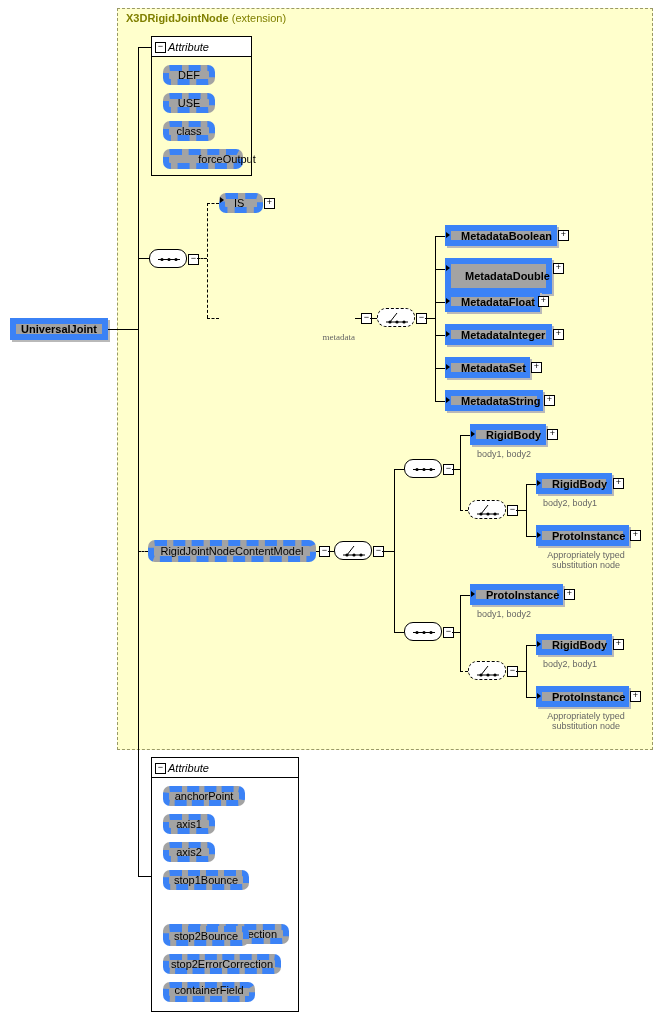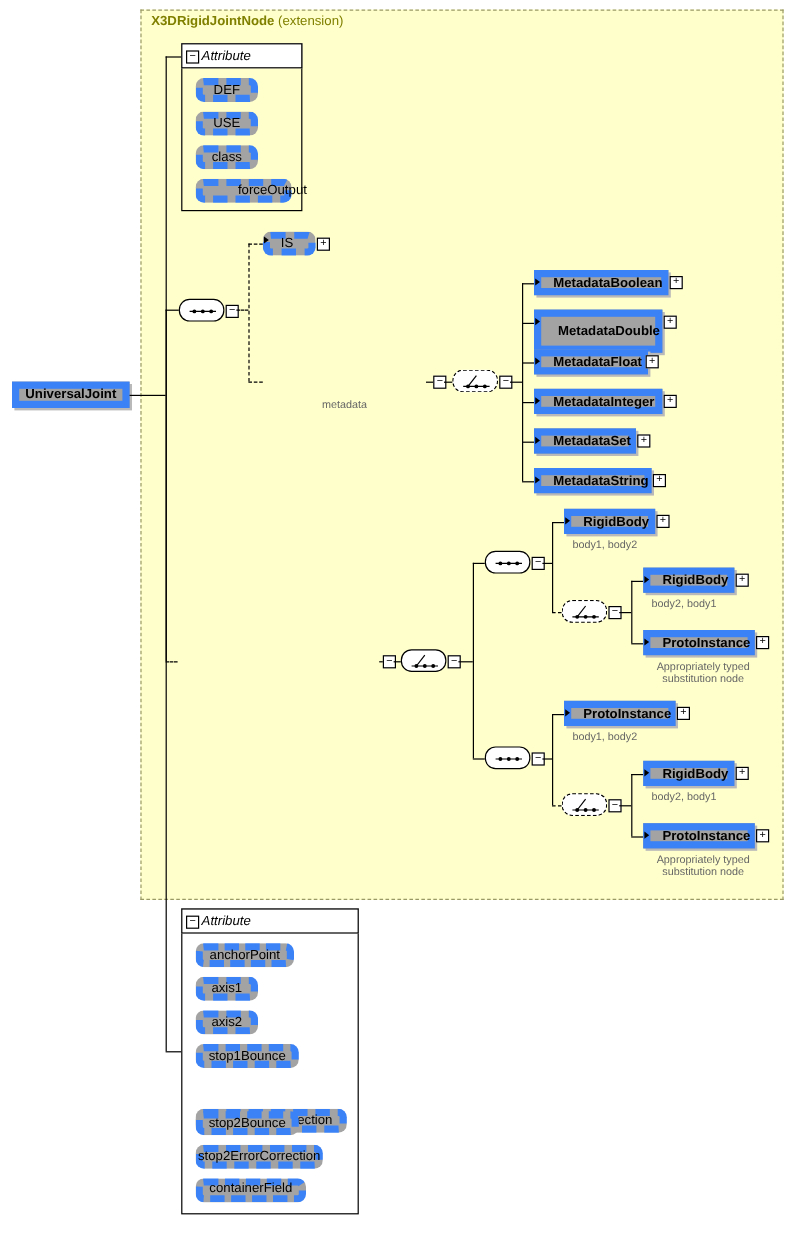--- a/index.html
+++ b/index.html
@@ -30,21 +30,21 @@
   
   .expand{position:absolute;width:9px;height:9px;border:1px solid #000;background:#fff;
           font-size:9px;line-height:7px;text-align:center;}
 
   
   .seq{position:absolute;box-sizing:border-box;border:1px solid #000;border-radius:9px;background:#fff;height:19px;width:38px;}
   .seq.dashed{border-style:dashed;}
 
   
   .sublabel{position:absolute;font-size:9px;color:#666;white-space:nowrap;text-align:right;}
-  .sublabel.center{text-align:center;}
+  .sublabel.center{font-family:Liberation Serif, serif;}
 
   
   .ln{position:absolute;background:#000;}
   .ln.h{height:1px;}
   .ln.v{width:1px;}
   .dln{position:absolute;}
   .dln.h{height:0;border-top:1px dashed #000;}
   .dln.v{width:0;border-left:1px dashed #000;}
 
   
@@ -169,20 +169,23 @@
 
   <div class="ln h" style="left:435px;top:401px;width:10px;"></div>
   <div class="node bold shadow" style="left:445px;top:390px;width:98px;height:21px;justify-content:flex-start;padding-left:10px;">
     <span>MetadataString</span>
   </div>
   <div class="arrow" style="left:446px;top:397px;"></div>
   <div class="expand" style="left:544px;top:395px;">+</div>
 
   <div class="ln v" style="left:138px;top:258px;height:293px;"></div>
   <div class="dln h" style="left:138px;top:551px;width:10px;"></div>
+  <div class="node dashed rounded" style="left:148px;top:540px;width:168px;height:22px;">
+    <span>RigidJointNodeContentModel</span>
+  </div>
   <div class="expand" style="left:319px;top:546px;">−</div>
   <div class="ln h" style="left:316px;top:551px;width:3px;"></div>
   <div class="ln h" style="left:328px;top:551px;width:6px;"></div>
 
   <div class="seq" style="left:334px;top:541px;">
     <svg width="38" height="19" viewBox="0 0 38 19">
       <line x1="8" y1="13" x2="30" y2="13" stroke="#000" stroke-width="1"></line>
       <line x1="12" y1="13" x2="19" y2="4" stroke="#000" stroke-width="1"></line>
       <circle cx="12" cy="13" r="1.6" fill="#000"></circle>
       <circle cx="19" cy="13" r="1.6" fill="#000"></circle>
@@ -315,20 +318,20 @@
   </div>
   <div class="node dashed rounded" style="left:163px;top:870px;width:86px;height:20px;">
     <span>stop1Bounce</span>
   </div>
   <div class="node dashed rounded" style="left:163px;top:924px;width:126px;height:20px;justify-content:center;">
     <span>stop1ErrorCorrection</span>
   </div>
   <div class="node dashed rounded" style="left:163px;top:926px;width:86px;height:20px;">
     <span>stop2Bounce</span>
   </div>
-  <div class="node dashed rounded" style="left:163px;top:954px;width:106px;height:20px;text-align:center;">
+  <div class="node dashed rounded" style="left:163px;top:954px;width:118px;height:20px;text-align:center;">
     <span>stop2ErrorCorrection</span>
   </div>
   <div class="node dashed rounded" style="left:163px;top:982px;width:92px;height:20px;align-items:flex-end;">
     <span>containerField</span>
   </div>
 
 </div>
 
 </body></html>

